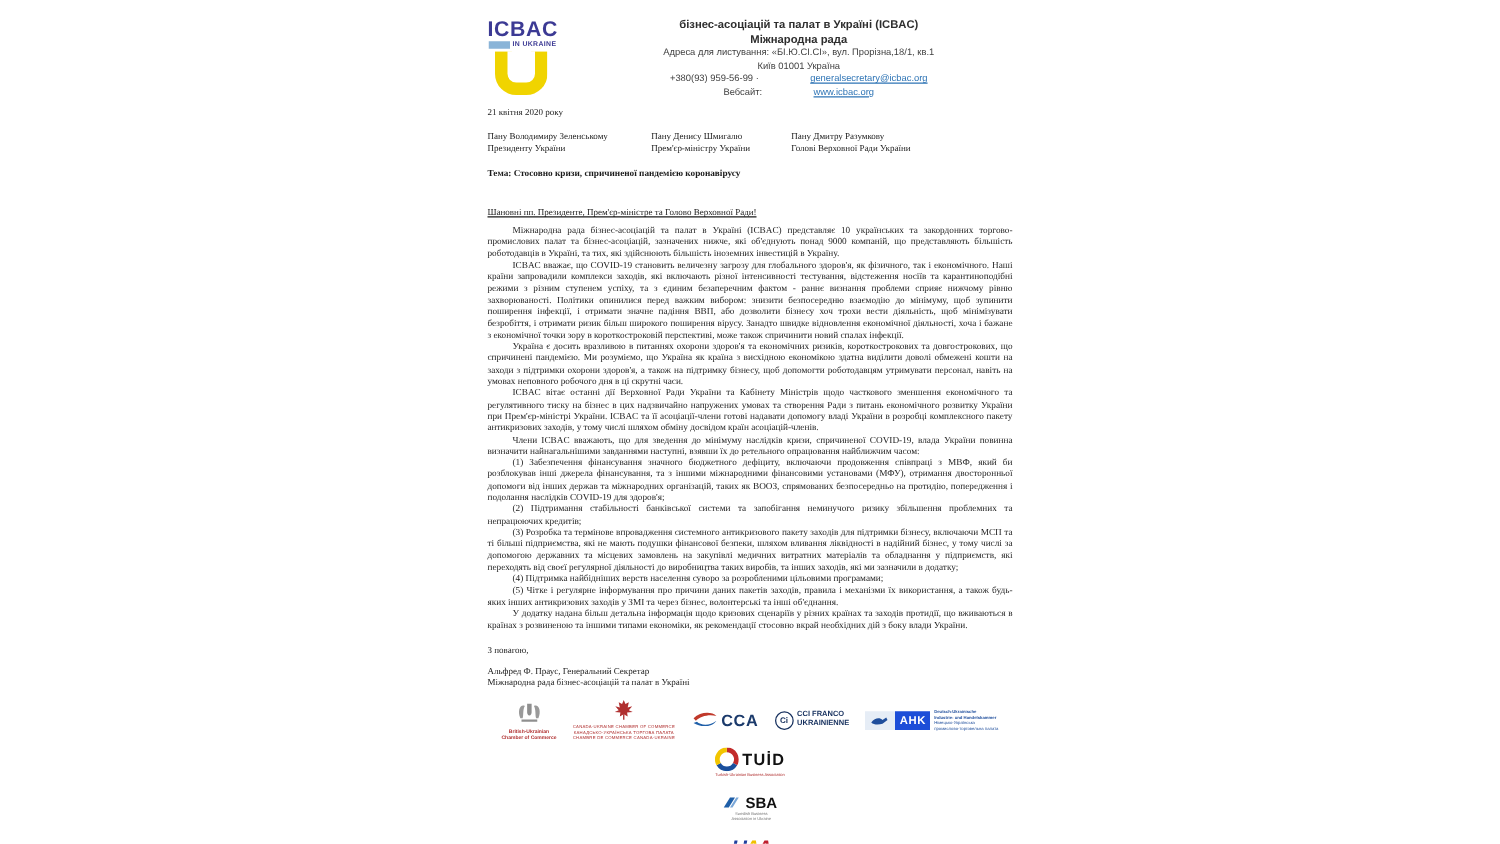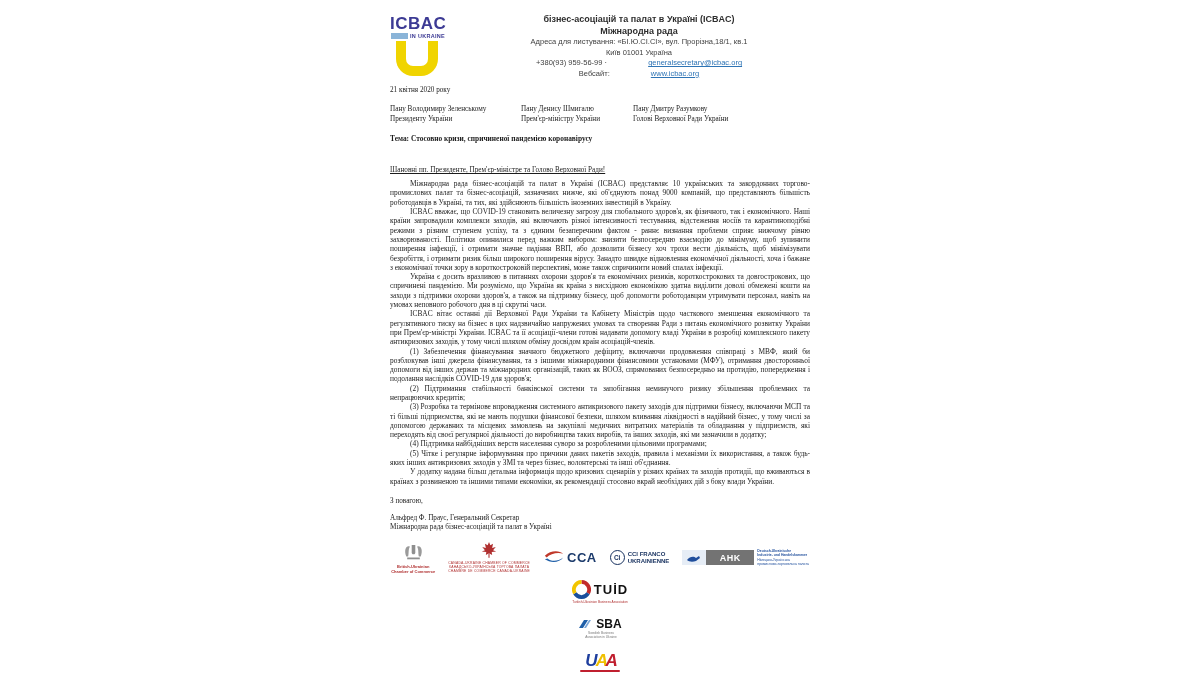--- a/index.html
+++ b/index.html
@@ -42,21 +42,21 @@
   .lg{display:flex;flex-direction:column;align-items:center;}
   .lg-h{display:flex;flex-direction:row;align-items:center;}
   .micro{font-family:"Liberation Sans",sans-serif;font-size:3.6px;line-height:1.25;text-align:center;}
 
   .bucc-cap{color:#b03030;font-weight:bold;font-size:4px;}
   .cucc-cap{color:#b03030;font-size:3.4px;letter-spacing:.2px;}
   .cca-label{font-family:"Liberation Sans",sans-serif;font-weight:bold;font-size:13px;color:#1b3a6b;margin-left:2px;letter-spacing:.5px;}
   .cci-circle{width:13px;height:13px;border:1.6px solid #16305e;border-radius:50%;display:flex;align-items:center;justify-content:center;font-family:"Liberation Sans",sans-serif;font-weight:bold;font-size:6.5px;color:#16305e;}
   .cci-text{margin-left:3px;font-family:"Liberation Sans",sans-serif;font-weight:bold;font-size:6px;line-height:1.15;color:#16305e;text-align:left;}
   .ahk-left{width:24px;height:15px;background:#e6edf6;display:flex;align-items:center;justify-content:center;}
-  .ahk-box{width:48px;height:15px;background:#737373;color:#fff;display:flex;align-items:center;justify-content:center;font-family:"Liberation Sans",sans-serif;font-weight:bold;font-size:9px;letter-spacing:.5px;}
+  .ahk-box{width:28px;height:15px;background:#1d4ed8;color:#fff;display:flex;align-items:center;justify-content:center;font-family:"Liberation Sans",sans-serif;font-weight:bold;font-size:9px;letter-spacing:.5px;}
   .ahk-cap{margin-left:3px;text-align:left;color:#1f4e9c;font-size:3.4px;line-height:1.3;font-family:"Liberation Sans",sans-serif;}
   .ahk-cap .b{font-weight:bold;}
   .tuid-label{font-family:"Liberation Sans",sans-serif;font-weight:bold;font-size:13px;color:#111;margin-left:3px;letter-spacing:1px;}
   .tuid-cap{color:#b03030;font-size:3.2px;margin-top:1px;}
   .sba-label{font-family:"Liberation Sans",sans-serif;font-weight:bold;font-size:12px;color:#111;margin-left:2px;}
   .sba-cap{color:#777;font-size:3.2px;text-align:left;margin-left:2px;}
   .uaa-word{font-family:"Liberation Sans",sans-serif;font-weight:bold;font-style:italic;font-size:17px;letter-spacing:-3px;line-height:1;}
   .uaa-u{color:#1f3f9e;}
   .uaa-a1{color:#f0c000;}
   .uaa-a2{color:#c01f2f;}
@@ -119,20 +119,21 @@
   </div>
 
   <div class="subject">Тема: Стосовно кризи, спричиненої пандемією коронавірусу</div>
   <div class="salutation">Шановні пп. Президенте, Прем'єр-міністре та Голово Верховної Ради!</div>
 
   <div class="body-text">
     <p>Міжнародна рада бізнес-асоціацій та палат в Україні (ICBAC) представляє 10 українських та закордонних торгово-промислових палат та бізнес-асоціацій, зазначених нижче, які об'єднують понад 9000 компаній, що представляють більшість роботодавців в Україні, та тих, які здійснюють більшість іноземних інвестицій в Україну.</p>
     <p>ICBAC вважає, що COVID-19 становить величезну загрозу для глобального здоров'я, як фізичного, так і економічного. Наші країни запровадили комплекси заходів, які включають різної інтенсивності тестування, відстеження носіїв та карантиноподібні режими з різним ступенем успіху, та з єдиним безаперечним фактом - раннє визнання проблеми сприяє нижчому рівню захворюваності. Політики опинилися перед важким вибором: знизити безпосередню взаємодію до мінімуму, щоб зупинити поширення інфекції, і отримати значне падіння ВВП, або дозволити бізнесу хоч трохи вести діяльність, щоб мінімізувати безробіття, і отримати ризик більш широкого поширення вірусу. Занадто швидке відновлення економічної діяльності, хоча і бажане з економічної точки зору в короткостроковій перспективі, може також спричинити новий спалах інфекції.</p>
     <p>Україна є досить вразливою в питаннях охорони здоров'я та економічних ризиків, короткострокових та довгострокових, що спричинені пандемією. Ми розуміємо, що Україна як країна з висхідною економікою здатна виділити доволі обмежені кошти на заходи з підтримки охорони здоров'я, а також на підтримку бізнесу, щоб допомогти роботодавцям утримувати персонал, навіть на умовах неповного робочого дня в ці скрутні часи.</p>
     <p>ICBAC вітає останні дії Верховної Ради України та Кабінету Міністрів щодо часткового зменшення економічного та регулятивного тиску на бізнес в цих надзвичайно напружених умовах та створення Ради з питань економічного розвитку України при Прем'єр-міністрі України. ICBAC та її асоціації-члени готові надавати допомогу владі України в розробці комплексного пакету антикризових заходів, у тому числі шляхом обміну досвідом країн асоціацій-членів.</p>
+    <p>Члени ICBAC вважають, що для зведення до мінімуму наслідків кризи, спричиненої COVID-19, влада України повинна визначити найнагальнішими завданнями наступні, взявши їх до ретельного опрацювання найближчим часом:</p>
     <p>(1) Забезпечення фінансування значного бюджетного дефіциту, включаючи продовження співпраці з МВФ, який би розблокував інші джерела фінансування, та з іншими міжнародними фінансовими установами (МФУ), отримання двосторонньої допомоги від інших держав та міжнародних організацій, таких як ВООЗ, спрямованих безпосередньо на протидію, попередження і подолання наслідків COVID-19 для здоров'я;</p>
     <p>(2) Підтримання стабільності банківської системи та запобігання неминучого ризику збільшення проблемних та непрацюючих кредитів;</p>
     <p>(3) Розробка та термінове впровадження системного антикризового пакету заходів для підтримки бізнесу, включаючи МСП та ті більші підприємства, які не мають подушки фінансової безпеки, шляхом вливання ліквідності в надійний бізнес, у тому числі за допомогою державних та місцевих замовлень на закупівлі медичних витратних матеріалів та обладнання у підприємств, які переходять від своєї регулярної діяльності до виробництва таких виробів, та інших заходів, які ми зазначили в додатку;</p>
     <p>(4) Підтримка найбідніших верств населення суворо за розробленими цільовими програмами;</p>
     <p>(5) Чітке і регулярне інформування про причини даних пакетів заходів, правила і механізми їх використання, а також будь-яких інших антикризових заходів у ЗМІ та через бізнес, волонтерські та інші об'єднання.</p>
     <p>У додатку надана більш детальна інформація щодо кризових сценаріїв у різних країнах та заходів протидії, що вживаються в країнах з розвиненою та іншими типами економіки, як рекомендації стосовно вкрай необхідних дій з боку влади України.</p>
   </div>
 
   <div class="closing">
     <div>З повагою,</div>

